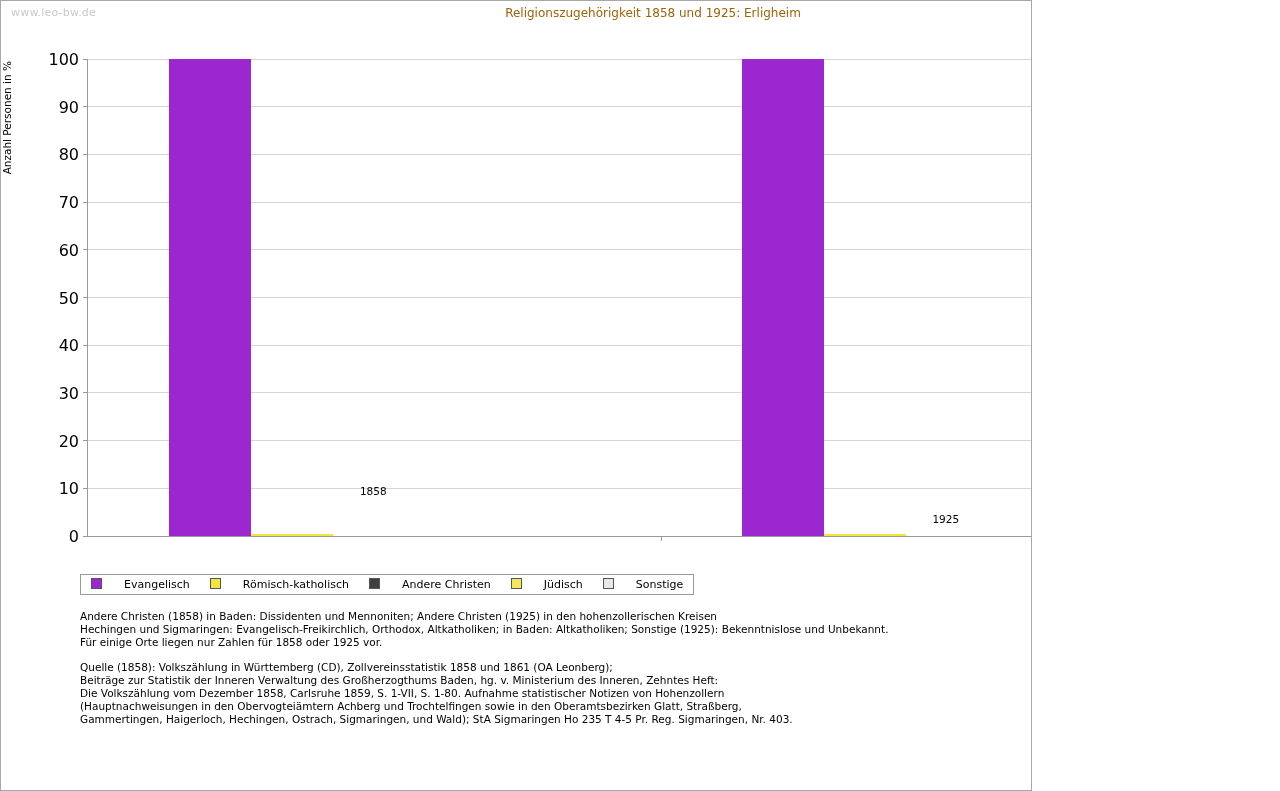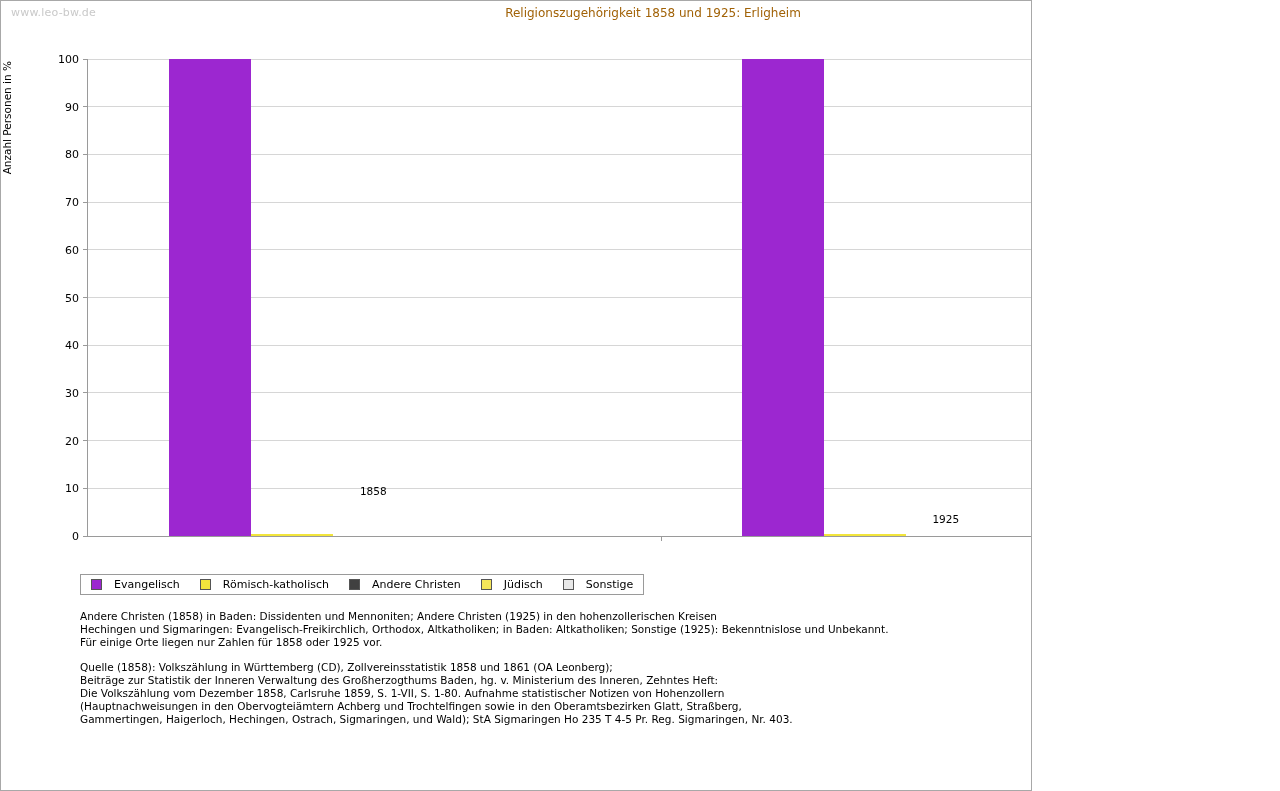--- a/index.html
+++ b/index.html
@@ -75,21 +75,21 @@
     left: -5px;
     width: 5px;
     height: 1px;
     background: #9a9a9a;
   }
   .ytick-label {
     position: absolute;
     right: 100%;
     margin-right: 9px;
     transform: translateY(-50%);
-    font-size: 11px;
+    font-size: 16px;
     color: #000000;
     white-space: nowrap;
   }
   .bar {
     position: absolute;
     bottom: 0;
   }
   .xtick-sep {
     position: absolute;
     bottom: -5px;
@@ -114,22 +114,21 @@
     background: #ffffff;
     padding: 5px 10px 5px 10px;
     display: flex;
     align-items: center;
     gap: 20px;
     height: 21px;
     box-sizing: border-box;
   }
   .legend-item {
     display: flex;
-    align-items: center;
-    gap: 12px;
+    gap: 22px;
   }
   .legend-swatch {
     width: 11px;
     height: 11px;
     border: 1px solid #555555;
     box-sizing: border-box;
     display: inline-block;
   }
   .legend-label {
     font-size: 11px;

